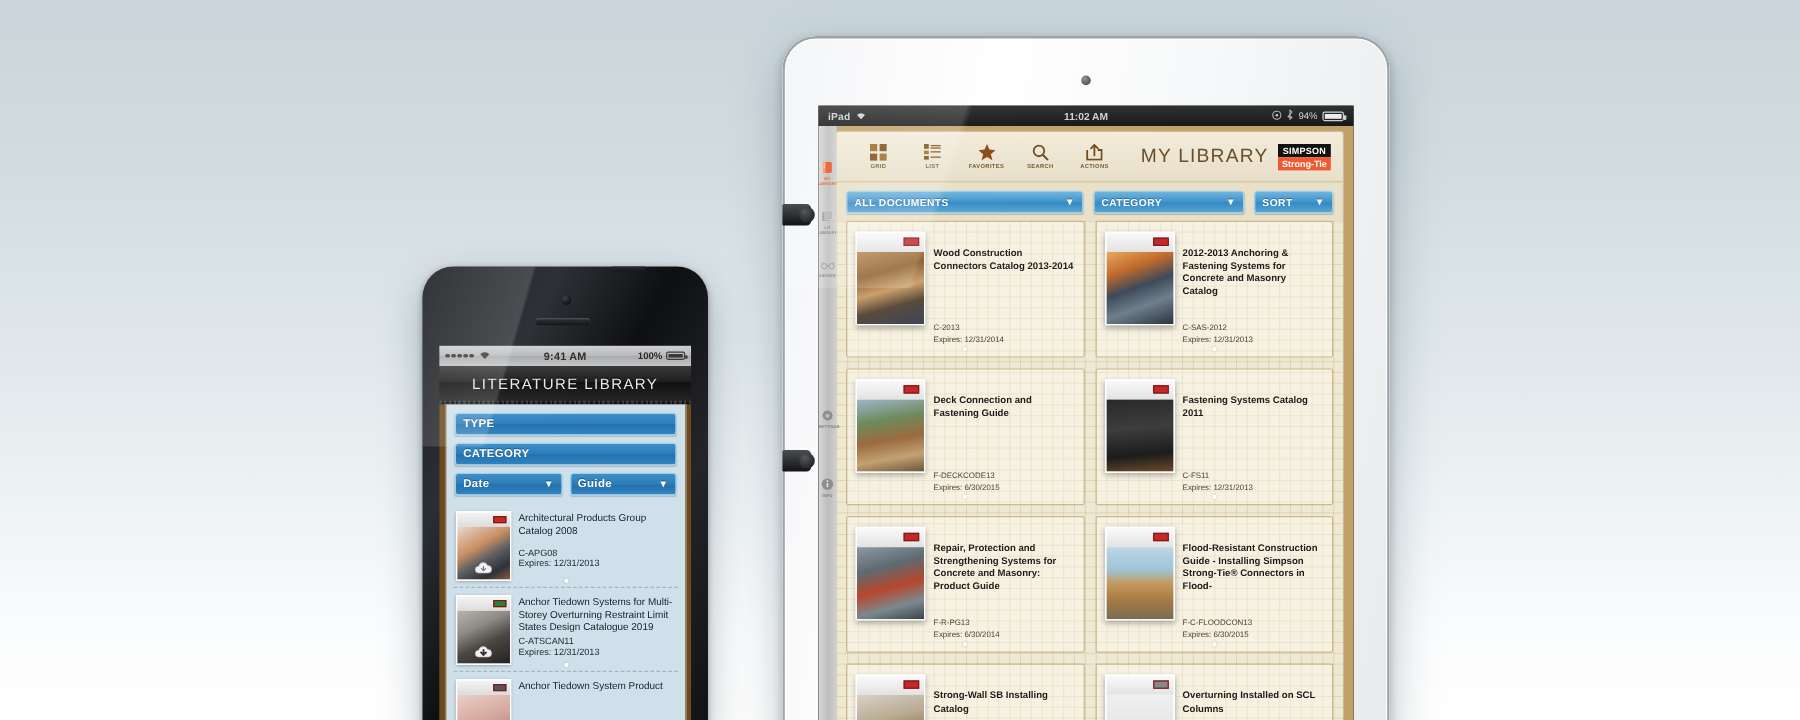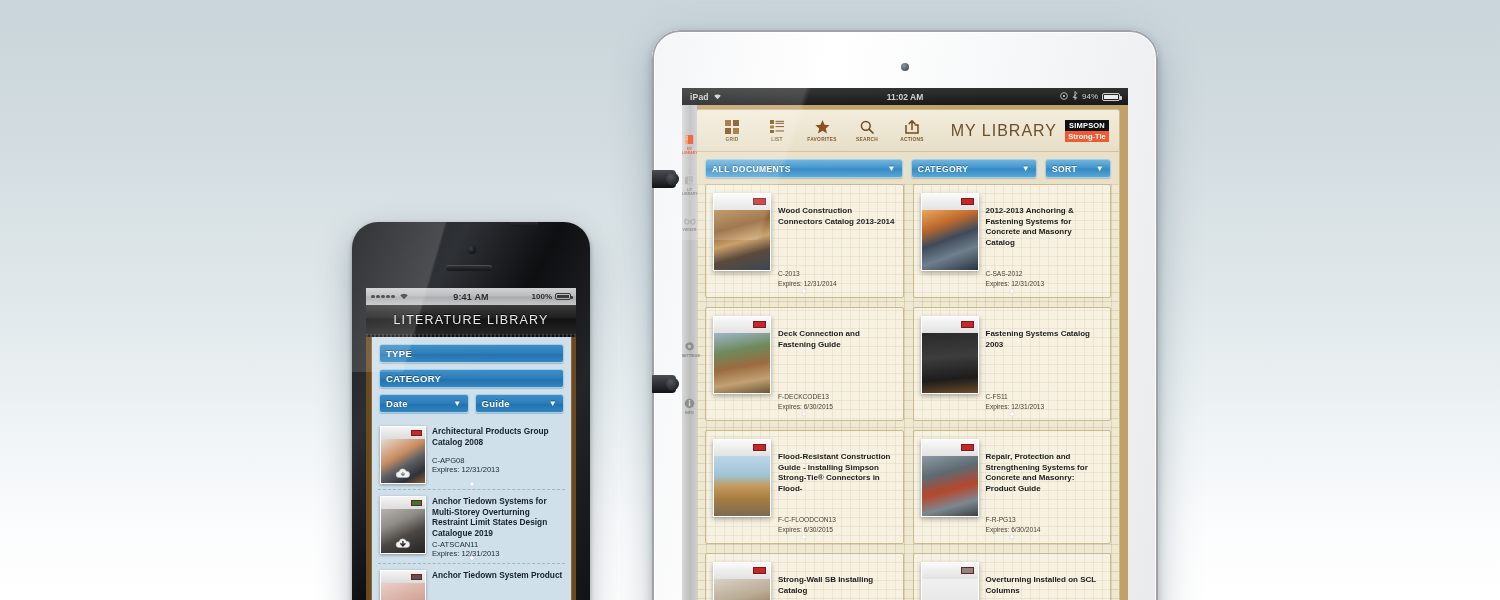--- a/index.html
+++ b/index.html
@@ -70,21 +70,21 @@
   .ip-row2 .ip-pill { flex:1; justify-content:space-between; margin-bottom:5px;text-align:center;}
   .ip-pill .cv { font-size:8px; }
   .ip-list { padding: 0 6px; }
   .ip-item { display:flex; gap:6px; padding:6px 2px 5px; border-bottom:1px dashed #9fb6c4; position:relative; }
   .ip-thumb { width:46px; height:58px; flex:none; border:1px solid #fff; box-shadow:0 1px 3px rgba(0,0,0,.35); position:relative; overflow:hidden; background:#fff;}
   .ip-thumb .band{position:absolute;left:0;right:0;top:0;height:12px;background:linear-gradient(to bottom,#f4f4f4,#dcdcdc);}
   .ip-thumb .flag{position:absolute;right:3px;top:3px;width:11px;height:6px;background:#c62828;border:.5px solid #7a1a1a;}
   .ip-thumb .art{position:absolute;left:0;right:0;top:12px;bottom:0;}
   .ip-dl{position:absolute;left:50%;bottom:3px;transform:translateX(-50%);width:17px;height:15px;}
   .ip-meta { flex:1; min-width:0; }
-  .ip-title { font-size:8.3px; font-weight:bold; color:#15212b; line-height:1.28; }
+  .ip-title { font-size:8.3px; font-weight:normal; color:#15212b; line-height:1.28; }
   .ip-code { font-size:7.6px; color:#1a2730; margin-top:9px; }
   .ip-exp { font-size:7.6px; color:#1a2730; }
   .ip-pager { position:absolute; left:50%; bottom:3px; transform:translateX(-50%); width:4px;height:4px;border-radius:50%;background:#fff;box-shadow:0 0 1px rgba(0,0,0,.4);}
 
   
   #ipad {
     position:absolute; left:652px; top:30px; width:506px; height:620px;
     border-radius: 28px; padding: 0;
     background: linear-gradient(100deg, #f3f4f6 0%, #ffffff 30%, #f7f8f9 58%, #e9eaec 100%);
     box-shadow: 0 16px 40px rgba(60,85,100,.34), 0 3px 8px rgba(0,0,0,.22);
@@ -492,55 +492,55 @@
                 </div>
                 <span class="gr-pager"></span>
               </div>
               <div class="gr-card">
                 <div class="gr-thumb">
                   <div class="band"></div>
                     <div class="flag"></div>
                   <div class="art" style="background:linear-gradient(175deg,#2a2a2a 0%,#3d3d3d 40%,#1c1c1c 75%,#6b4a2a 100%)"></div>
                 </div>
                 <div class="gr-meta">
-                  <div class="gr-title">Fastening Systems Catalog 2003</div>
+                  <div class="gr-title">Fastening Systems Catalog 2011</div>
                   <div class="gr-code">C-FS11</div>
                   <div class="gr-exp">Expires: 12/31/2013</div>
                 </div>
                 <span class="gr-pager"></span>
               </div>
             </div>
 
             <div class="gr-row">
+              <div class="gr-card">
+                <div class="gr-thumb">
+                  <div class="band"></div>
+                    <div class="flag"></div>
+                  <div class="art" style="background:linear-gradient(165deg,#8d9aa3 0%,#5e6a72 30%,#b6472c 55%,#7c8890 78%,#3c4248 100%)"></div>
+                </div>
+                <div class="gr-meta">
+                  <div class="gr-title">Repair, Protection and Strengthening Systems for Concrete and Masonry: Product Guide</div>
+                  <div class="gr-code">F-R-PG13</div>
+                  <div class="gr-exp">Expires: 6/30/2014</div>
+                </div>
+                <span class="gr-pager"></span>
+              </div>
               <div class="gr-card">
                 <div class="gr-thumb">
                   <div class="band"></div>
                     <div class="flag"></div>
                   <div class="art" style="background:linear-gradient(180deg,#bcd7e6 0%,#9ec3d6 32%,#c49a5e 50%,#a67c42 72%,#7b6a52 100%)"></div>
                 </div>
                 <div class="gr-meta">
                   <div class="gr-title">Flood-Resistant Construction Guide - Installing Simpson Strong-Tie® Connectors in Flood-</div>
                   <div class="gr-code">F-C-FLOODCON13</div>
                   <div class="gr-exp">Expires: 6/30/2015</div>
                 </div>
                 <span class="gr-pager"></span>
               </div>
-              <div class="gr-card">
-                <div class="gr-thumb">
-                  <div class="band"></div>
-                    <div class="flag"></div>
-                  <div class="art" style="background:linear-gradient(165deg,#8d9aa3 0%,#5e6a72 30%,#b6472c 55%,#7c8890 78%,#3c4248 100%)"></div>
-                </div>
-                <div class="gr-meta">
-                  <div class="gr-title">Repair, Protection and Strengthening Systems for Concrete and Masonry: Product Guide</div>
-                  <div class="gr-code">F-R-PG13</div>
-                  <div class="gr-exp">Expires: 6/30/2014</div>
-                </div>
-                <span class="gr-pager"></span>
-              </div>
             </div>
 
             <div class="gr-row">
               <div class="gr-card">
                 <div class="gr-thumb">
                   <div class="band"></div>
                     <div class="flag"></div>
                   <div class="art" style="background:linear-gradient(165deg,#d8d2c6 0%,#b9aa92 35%,#8a6e4c 65%,#4d4338 100%)"></div>
                 </div>
                 <div class="gr-meta">

